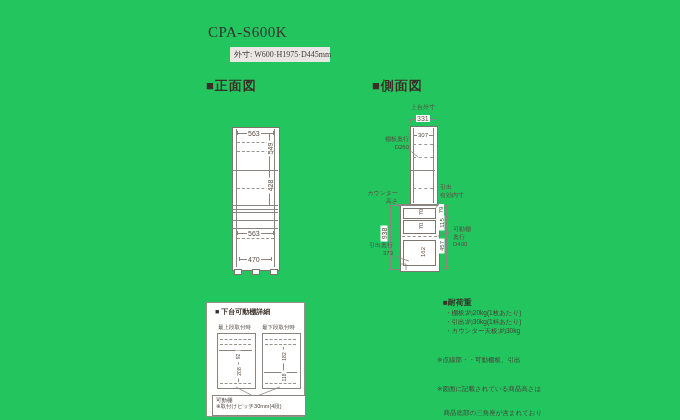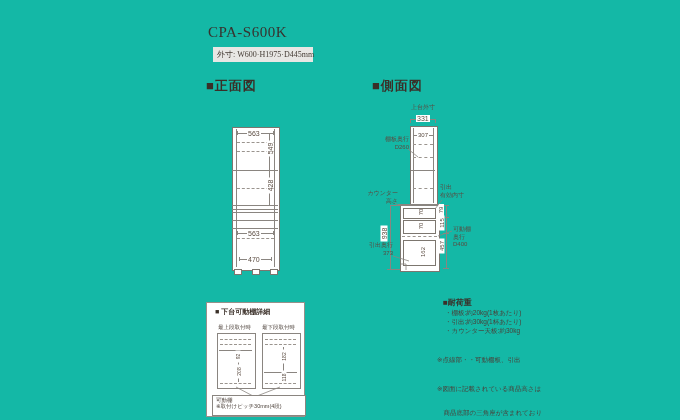--- a/index.html
+++ b/index.html
@@ -1,36 +1,36 @@
 <!DOCTYPE html>
 <html><head>
 <meta charset="utf-8">
 <style>
   html,body{margin:0;padding:0;background:#fff;}
-  .canvas{position:relative;width:680px;height:420px;background:#14b8a6;overflow:hidden;
+  .canvas{position:relative;width:680px;height:420px;background:#22c55e;overflow:hidden;
           font-family:"Liberation Sans","DejaVu Sans",sans-serif;color:#4a3f38;}
   .abs{position:absolute;}
   
   .lh{position:absolute;border-top:1px solid #8a8580;height:0;}
   .lhd{position:absolute;border-top:1px dashed #9a948e;height:0;}
   .lv{position:absolute;border-left:1px solid #8a8580;width:0;}
   .tick{position:absolute;border-left:1px solid #8a8580;width:0;height:4px;}
   .box{position:absolute;border:1px solid #7c766f;background:#fff;}
   
   .dlab{position:absolute;font-size:7px;line-height:7px;color:#5a4b40;background:#fff;
         padding:0 1px;text-align:center;white-space:nowrap;}
   .dlab.sm{font-size:6px;line-height:6px;}
   .rot{transform:rotate(-90deg);transform-origin:center center;}
   .jl{position:absolute;font-size:6px;line-height:7.5px;color:#5a4b40;white-space:nowrap;}
   .seclab{position:absolute;font-size:13px;font-weight:bold;color:#3a2f28;letter-spacing:1px;}
   .title{position:absolute;font-family:"Liberation Serif","DejaVu Serif",serif;
          font-size:15px;color:#38322e;letter-spacing:0.5px;}
   .sizebox{position:absolute;background:#e8e7e4;color:#453c35;
            font-family:"Liberation Serif","DejaVu Serif",serif;
-           font-size:8px;line-height:15px;padding:0 4px;white-space:nowrap;}
+           font-size:8px;line-height:15px;padding:0 4px;white-space:nowrap;margin-left:17px;}
   .notes-title{position:absolute;font-size:8px;font-weight:bold;color:#3a2f28;}
   .notes-item{font-size:6.5px;line-height:9px;color:#4a3f38;white-space:nowrap;}
   .note-block{position:absolute;font-size:6.5px;line-height:8px;color:#4a3f38;white-space:pre;}
   svg{position:absolute;left:0;top:0;}
   .cap{position:absolute;font-size:5.5px;line-height:6px;color:#4a3f38;white-space:nowrap;}
   .tiny{font-size:5px;line-height:5px;}
 </style>
 </head>
 <body>
 

